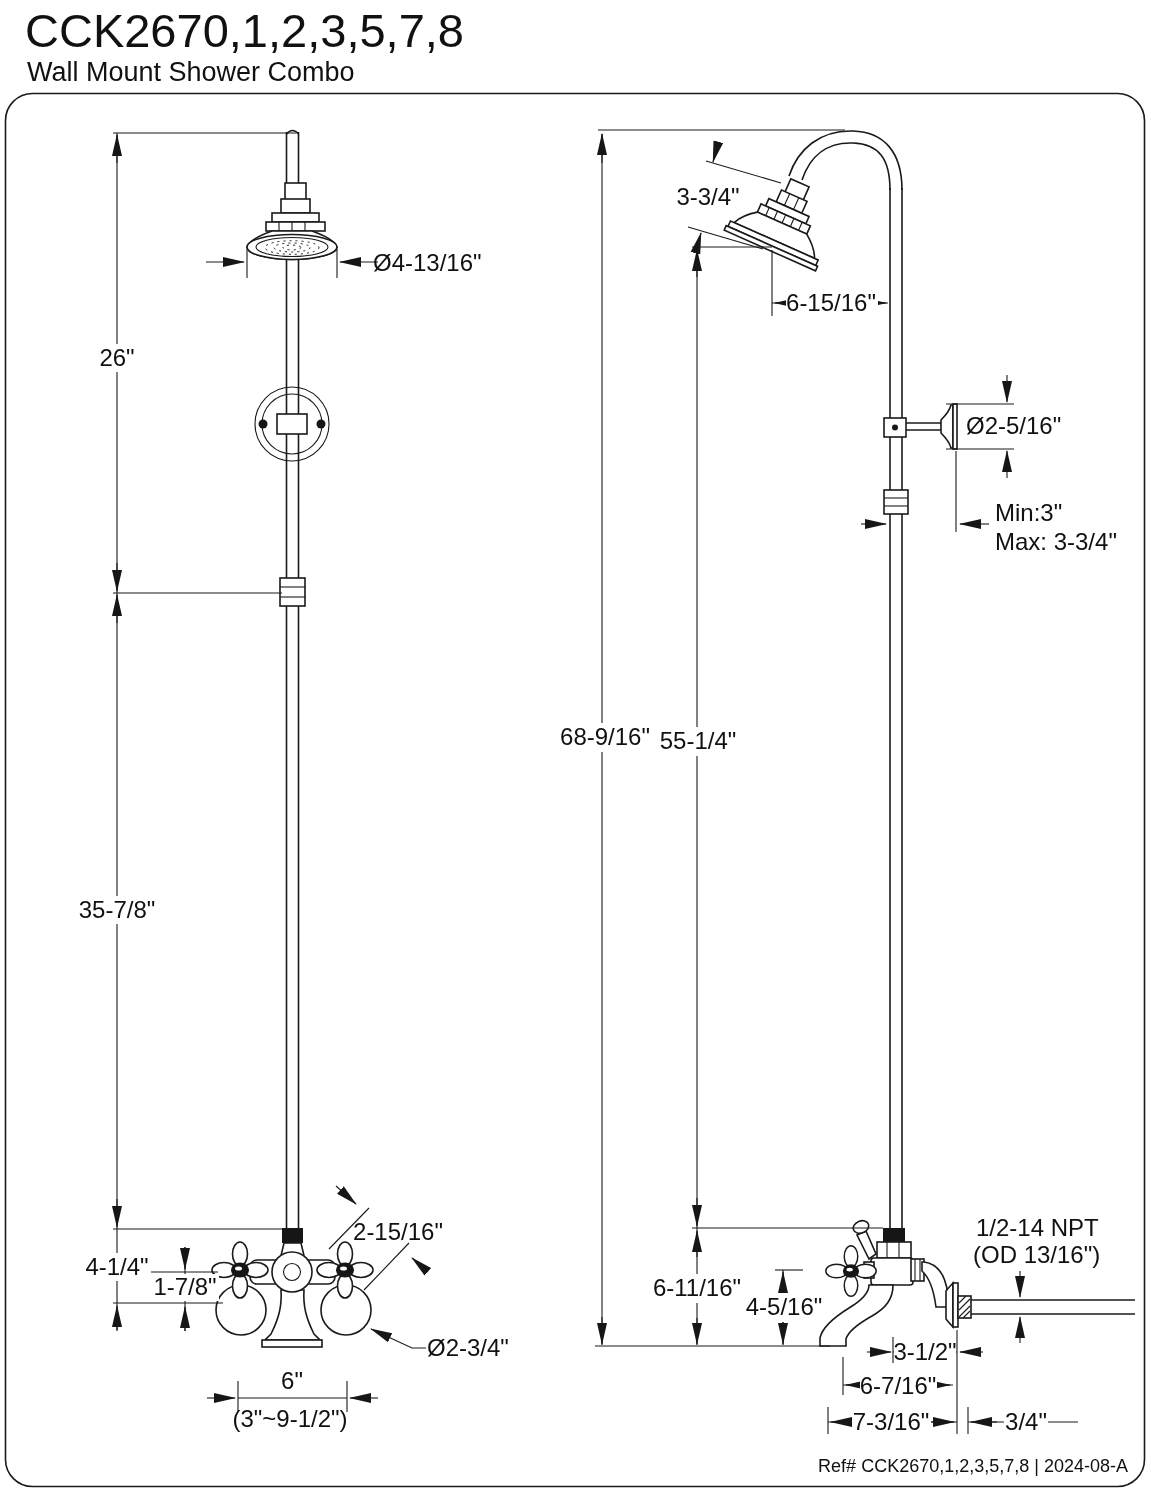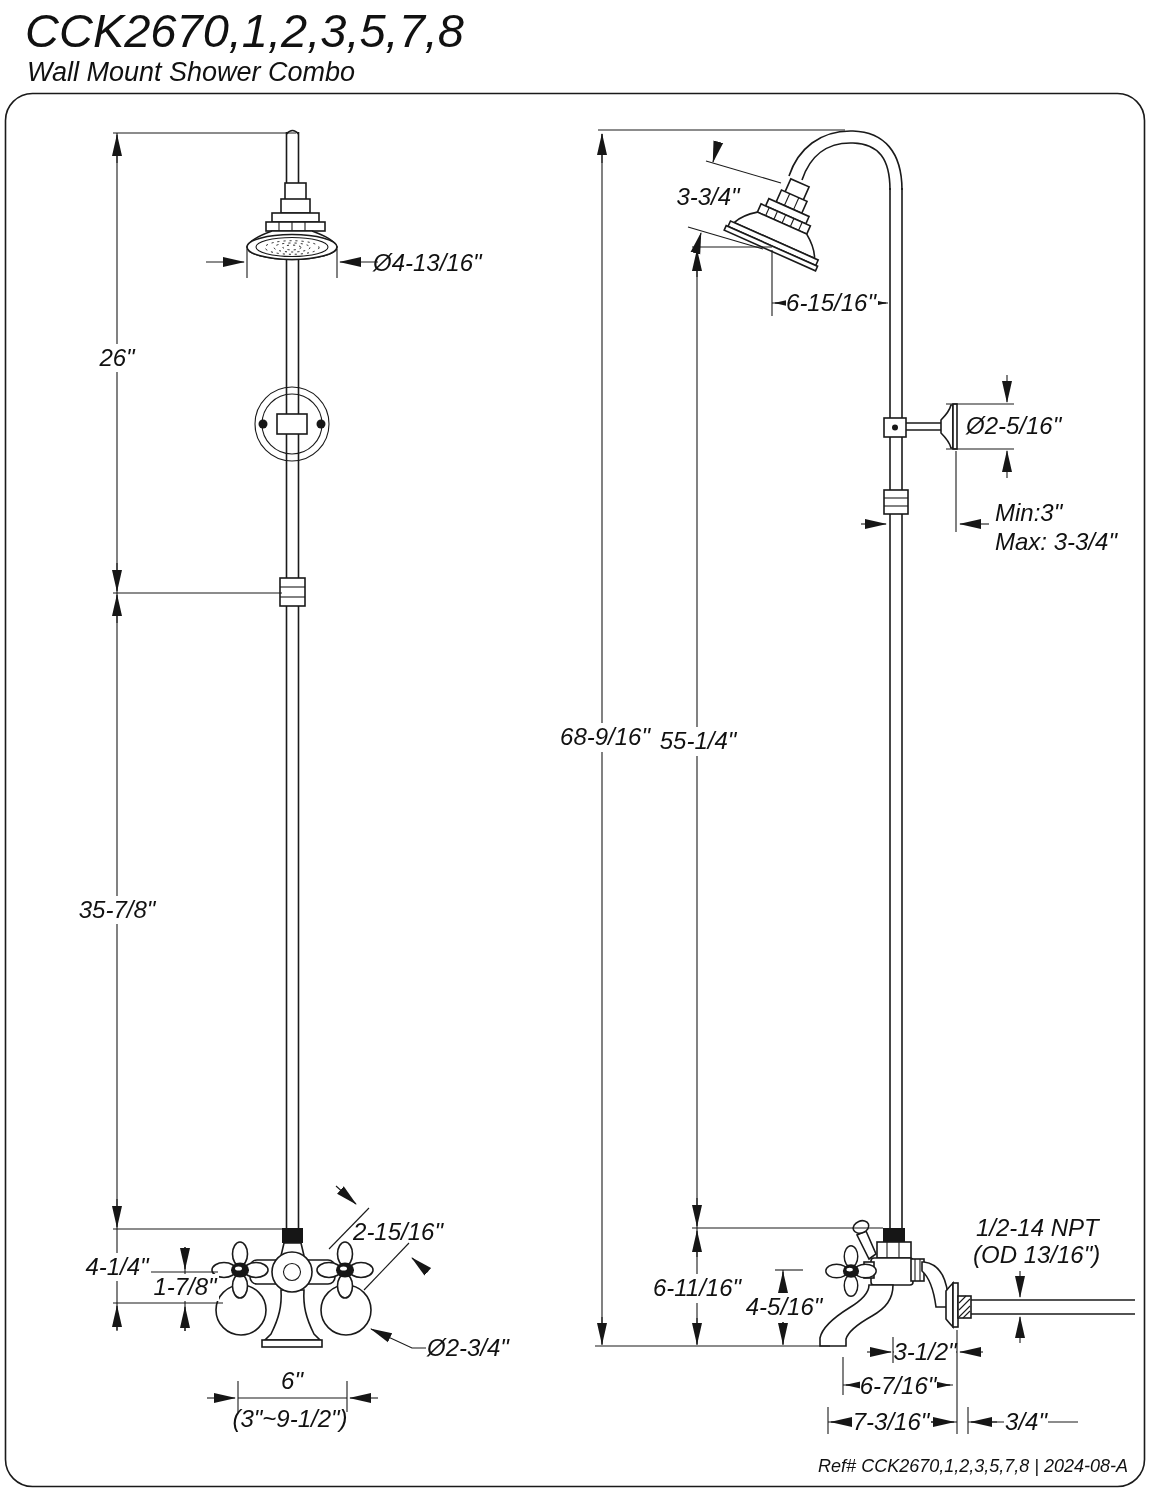--- a/index.html
+++ b/index.html
@@ -1,16 +1,16 @@
 <!DOCTYPE html>
 <html><head>
 <meta charset="utf-8">
 <style>
   html,body{margin:0;padding:0;background:#ffffff;}
-  #stage{position:relative;width:1151px;height:1500px;background:#fff;overflow:hidden;font-style:italic;}
+  #stage{position:relative;width:1151px;height:1500px;background:#fff;overflow:hidden;}
   svg{position:absolute;left:0;top:0;}
   .ol{fill:#ffffff;stroke:#1a1a1a;stroke-width:1.6;}
   .ln{fill:none;stroke:#1a1a1a;stroke-width:1.6;}
   .thin{fill:none;stroke:#1a1a1a;stroke-width:1.1;}
   .dim{fill:none;stroke:#1a1a1a;stroke-width:1.1;}
   .dash{fill:none;stroke:#1a1a1a;stroke-width:1;stroke-dasharray:2 4;}
   .blk{fill:#161616;stroke:none;}
   .bg{fill:#ffffff;stroke:none;}
   .lbl{font-family:"Liberation Sans","DejaVu Sans",sans-serif;font-size:24px;fill:#111;}
   .title{font-family:"Liberation Sans","DejaVu Sans",sans-serif;font-size:47px;fill:#111;}

